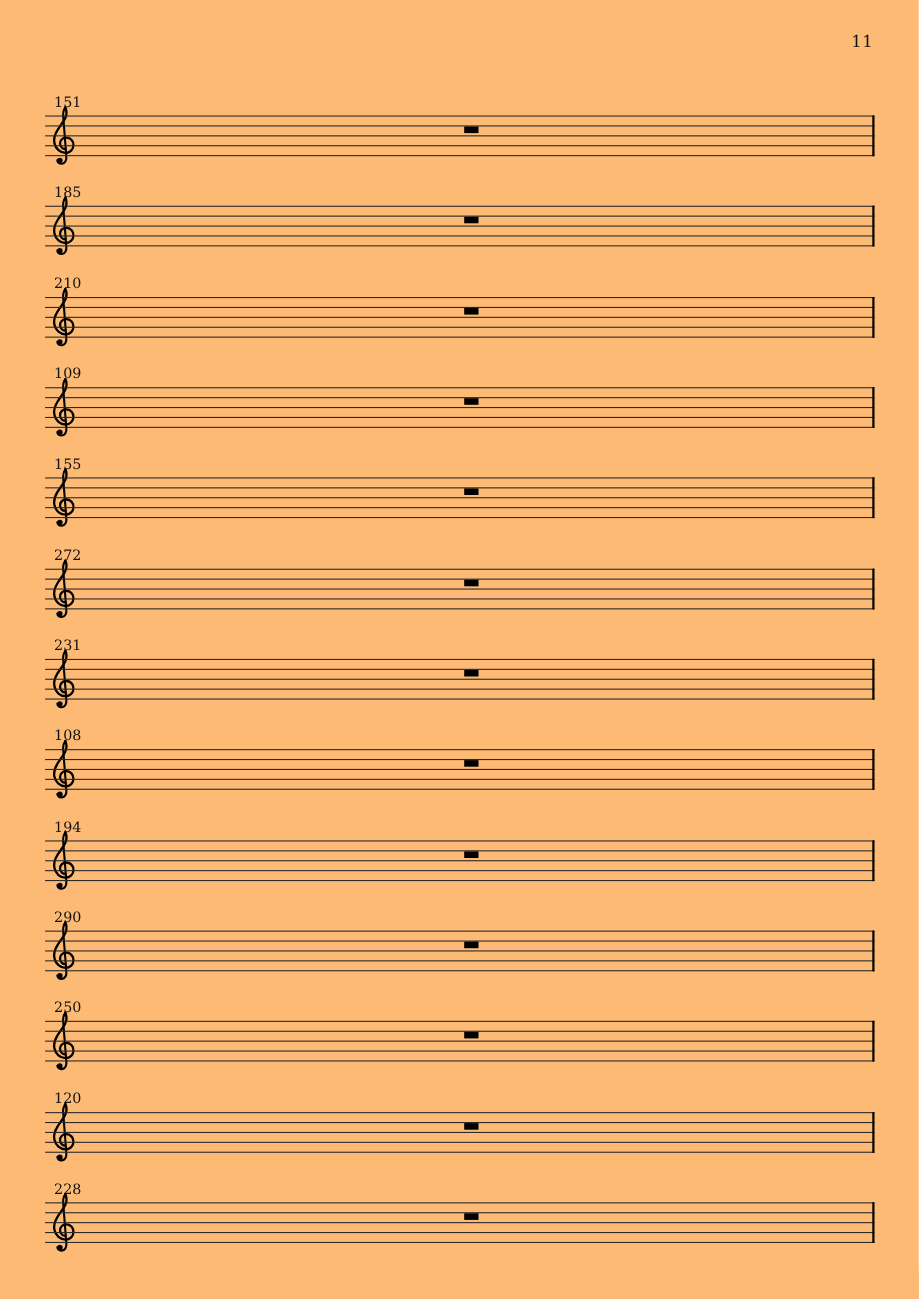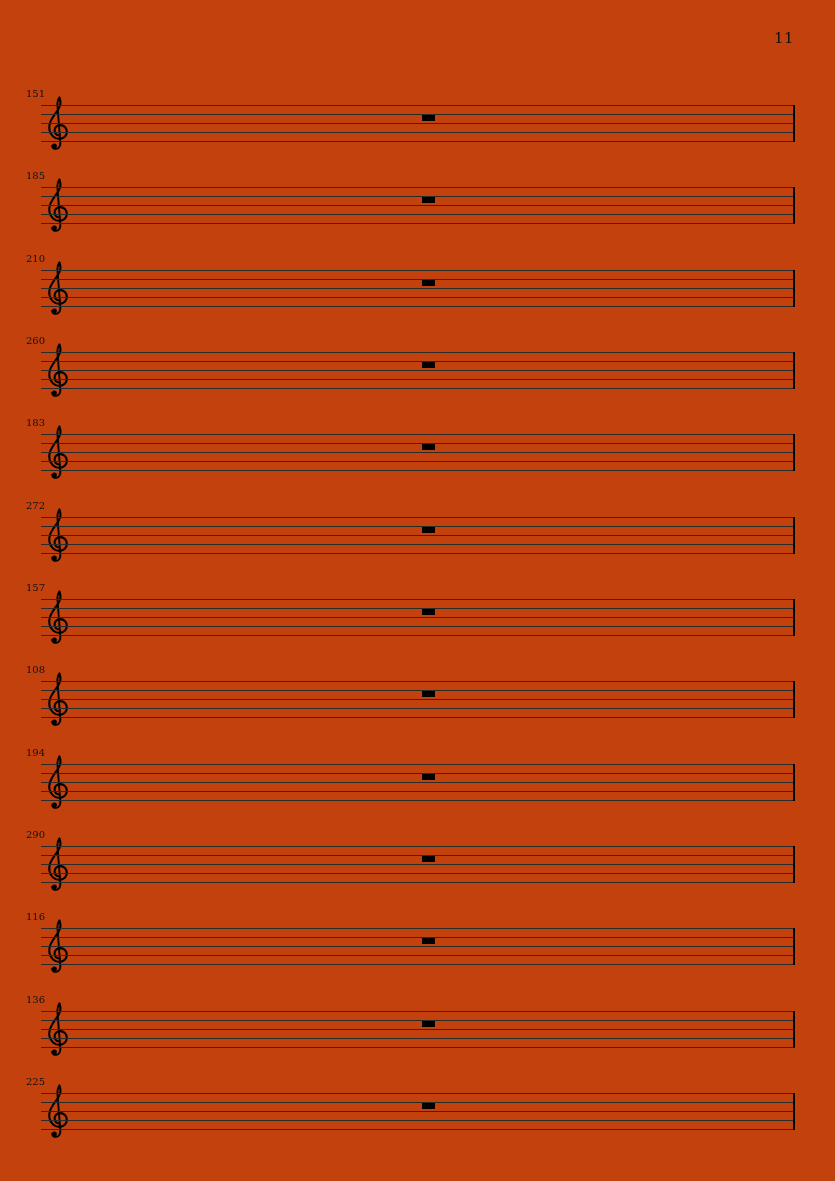--- a/index.html
+++ b/index.html
@@ -7,40 +7,41 @@
     width: 835px; height: 1181px;
     background: #ffffff;
     font-family: "DejaVu Serif", serif;
     color: #000;
     position: relative;
     overflow: hidden;
   }
   .page {
     position: absolute; left: 0; top: 0;
     width: 835px; height: 1181px;
-    background: #c2410c;
+    background: #fdba74;
   }
   .page-number {
     position: absolute;
     top: 31px; right: 41px;
     font-size: 15px; line-height: 15px;
     letter-spacing: 0.5px;
     color: #111;
   }
   .system {
     position: absolute; left: 0;
     width: 835px; height: 0;
   }
   .measure-number {
     position: absolute;
     left: 0; top: -17px;
     width: 45px;
     text-align: right;
-    font-size: 10px; line-height: 12px;
+    font-size: 13px; line-height: 12px;
     color: #111;
+    padding-left: 29px;
   }
   .staff {
     position: absolute;
     left: 41px; top: 0;
     width: 754px; height: 37.4px;
   }
   .staff-line {
     position: absolute; left: 0;
     width: 100%; height: 1.4px;
     background: #2a2a2a;
@@ -140,37 +141,37 @@
       <i class="staff-line l2"></i>
       <i class="staff-line l3"></i>
       <i class="staff-line l4"></i>
       <i class="staff-line l5"></i>
       <span class="whole-rest"></span>
       <span class="end-barline"></span>
     </div>
   </section>
 
   <section class="system" style="top:352px">
-    <span class="measure-number">260</span>
+    <span class="measure-number">109</span>
     <svg class="clef" viewBox="0 0 22 56">
         <use href="#treble-clef"></use>
       </svg>
     <div class="staff">
       <i class="staff-line l1"></i>
       <i class="staff-line l2"></i>
       <i class="staff-line l3"></i>
       <i class="staff-line l4"></i>
       <i class="staff-line l5"></i>
       <span class="whole-rest"></span>
       <span class="end-barline"></span>
     </div>
   </section>
 
   <section class="system" style="top:434px">
-    <span class="measure-number">183</span>
+    <span class="measure-number">155</span>
     <svg class="clef" viewBox="0 0 22 56">
         <use href="#treble-clef"></use>
       </svg>
     <div class="staff">
       <i class="staff-line l1"></i>
       <i class="staff-line l2"></i>
       <i class="staff-line l3"></i>
       <i class="staff-line l4"></i>
       <i class="staff-line l5"></i>
       <span class="whole-rest"></span>
@@ -188,21 +189,21 @@
       <i class="staff-line l2"></i>
       <i class="staff-line l3"></i>
       <i class="staff-line l4"></i>
       <i class="staff-line l5"></i>
       <span class="whole-rest"></span>
       <span class="end-barline"></span>
     </div>
   </section>
 
   <section class="system" style="top:599px">
-    <span class="measure-number">157</span>
+    <span class="measure-number">231</span>
     <svg class="clef" viewBox="0 0 22 56">
         <use href="#treble-clef"></use>
       </svg>
     <div class="staff">
       <i class="staff-line l1"></i>
       <i class="staff-line l2"></i>
       <i class="staff-line l3"></i>
       <i class="staff-line l4"></i>
       <i class="staff-line l5"></i>
       <span class="whole-rest"></span>
@@ -252,53 +253,53 @@
       <i class="staff-line l2"></i>
       <i class="staff-line l3"></i>
       <i class="staff-line l4"></i>
       <i class="staff-line l5"></i>
       <span class="whole-rest"></span>
       <span class="end-barline"></span>
     </div>
   </section>
 
   <section class="system" style="top:928px">
-    <span class="measure-number">116</span>
+    <span class="measure-number">250</span>
     <svg class="clef" viewBox="0 0 22 56">
         <use href="#treble-clef"></use>
       </svg>
     <div class="staff">
       <i class="staff-line l1"></i>
       <i class="staff-line l2"></i>
       <i class="staff-line l3"></i>
       <i class="staff-line l4"></i>
       <i class="staff-line l5"></i>
       <span class="whole-rest"></span>
       <span class="end-barline"></span>
     </div>
   </section>
 
   <section class="system" style="top:1011px">
-    <span class="measure-number">136</span>
+    <span class="measure-number">120</span>
     <svg class="clef" viewBox="0 0 22 56">
         <use href="#treble-clef"></use>
       </svg>
     <div class="staff">
       <i class="staff-line l1"></i>
       <i class="staff-line l2"></i>
       <i class="staff-line l3"></i>
       <i class="staff-line l4"></i>
       <i class="staff-line l5"></i>
       <span class="whole-rest"></span>
       <span class="end-barline"></span>
     </div>
   </section>
 
   <section class="system" style="top:1093px">
-    <span class="measure-number">225</span>
+    <span class="measure-number">228</span>
     <svg class="clef" viewBox="0 0 22 56">
         <use href="#treble-clef"></use>
       </svg>
     <div class="staff">
       <i class="staff-line l1"></i>
       <i class="staff-line l2"></i>
       <i class="staff-line l3"></i>
       <i class="staff-line l4"></i>
       <i class="staff-line l5"></i>
       <span class="whole-rest"></span>

